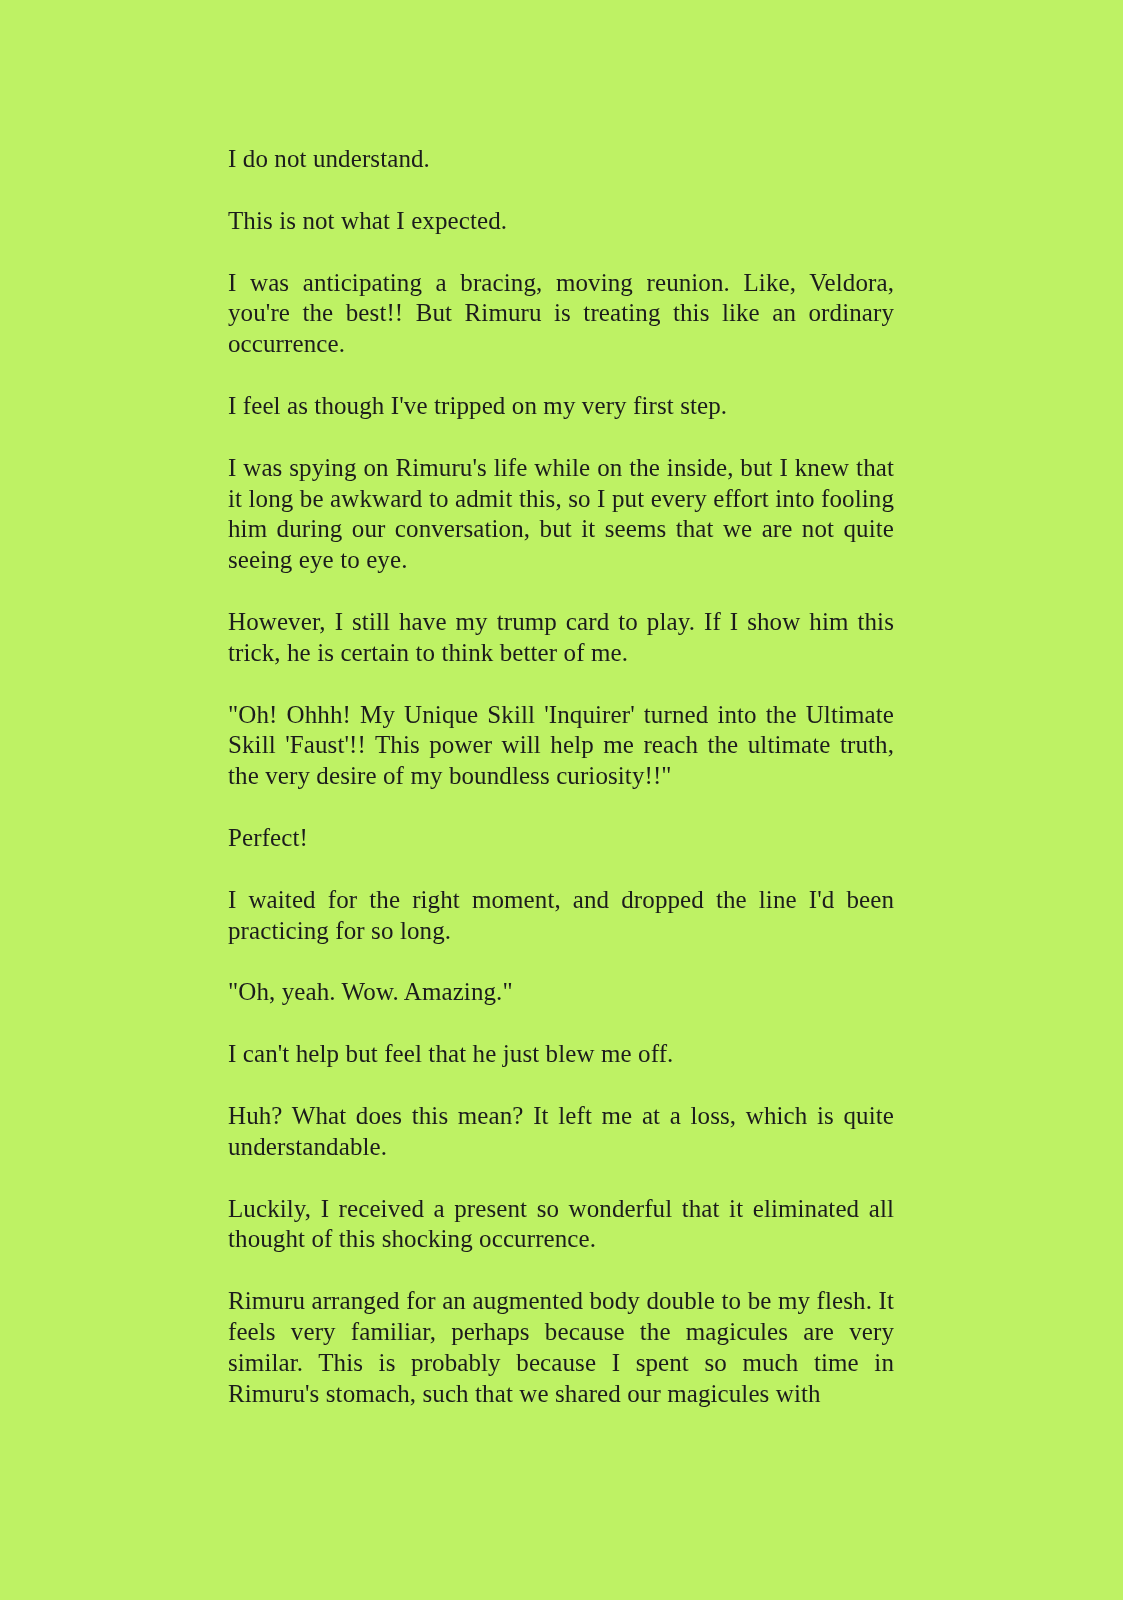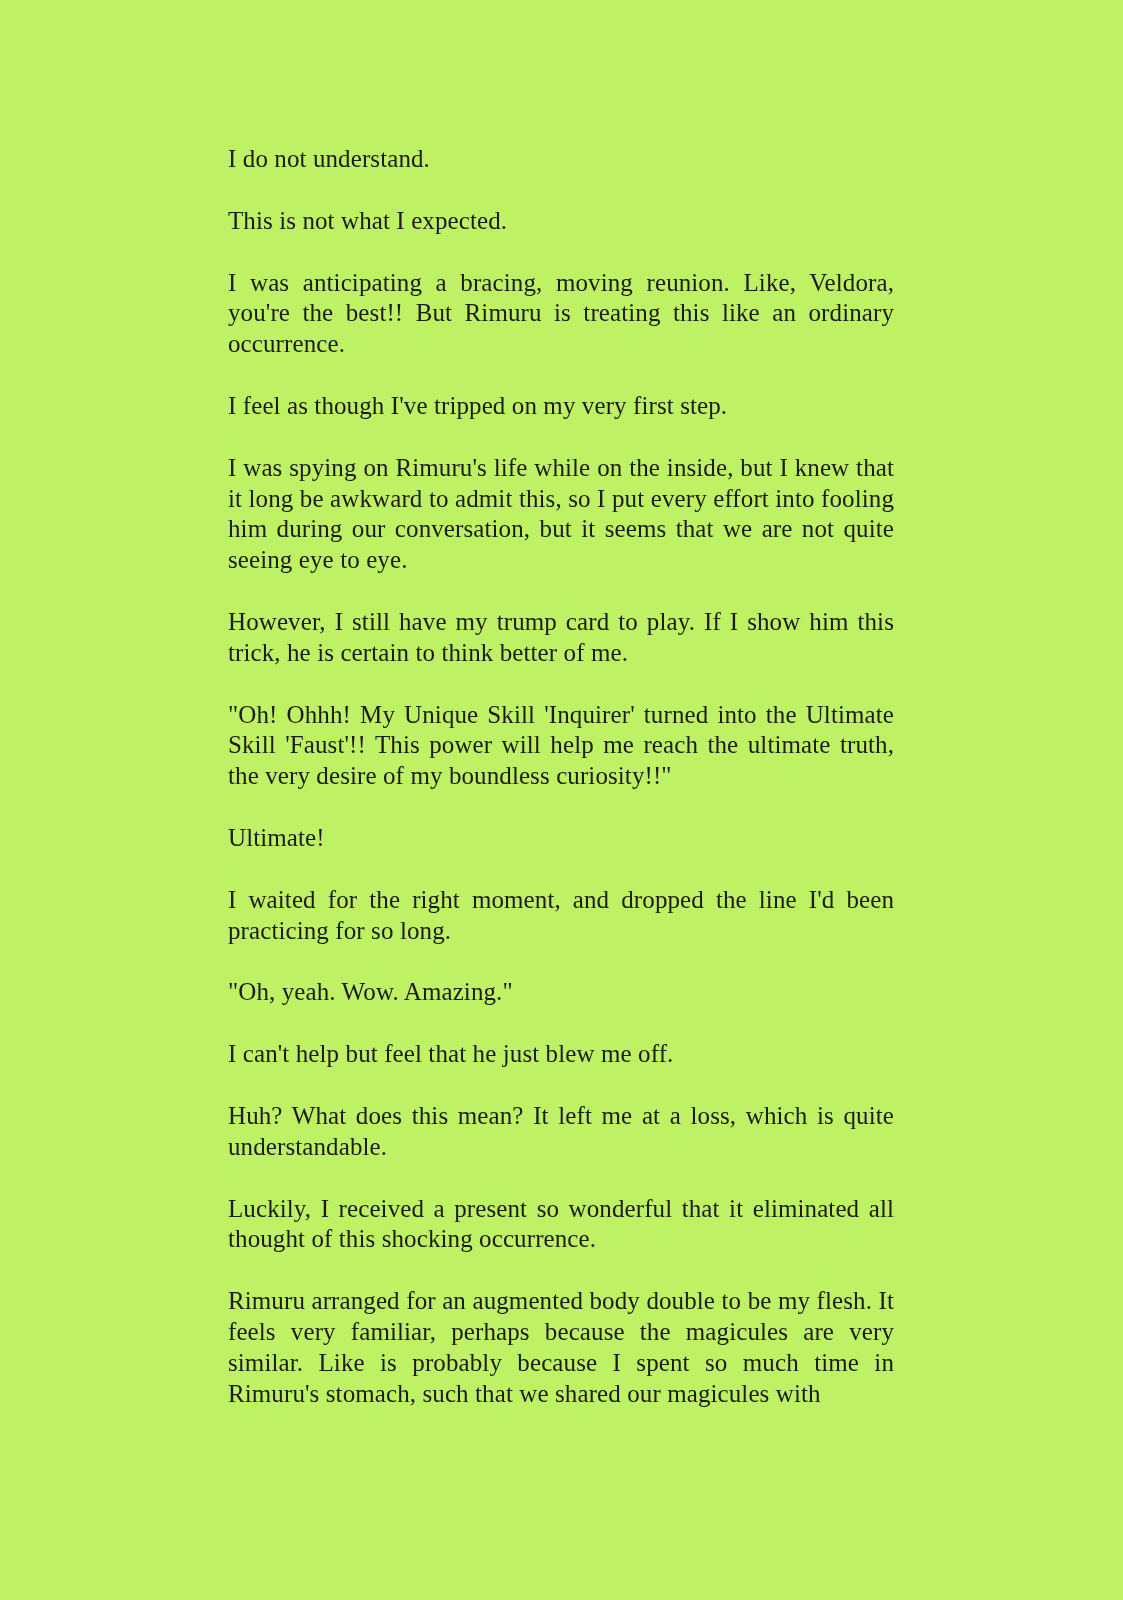--- a/index.html
+++ b/index.html
@@ -37,21 +37,21 @@
 
 <div class="page">
   <main class="text-block">
       <p>I do not understand.</p>
       <p>This is not what I expected.</p>
       <p>I was anticipating a bracing, moving reunion. Like, Veldora, you're the best!! But Rimuru is treating this like an ordinary occurrence.</p>
       <p>I feel as though I've tripped on my very first step.</p>
       <p>I was spying on Rimuru's life while on the inside, but I knew that it long be awkward to admit this, so I put every effort into fooling him during our conversation, but it seems that we are not quite seeing eye to eye.</p>
       <p>However, I still have my trump card to play. If I show him this trick, he is certain to think better of me.</p>
       <p>"Oh! Ohhh! My Unique Skill 'Inquirer' turned into the Ultimate Skill 'Faust'!! This power will help me reach the ultimate truth, the very desire of my boundless curiosity!!"</p>
-      <p>Ultimate!</p>
+      <p>Perfect!</p>
       <p>I waited for the right moment, and dropped the line I'd been practicing for so long.</p>
       <p>"Oh, yeah. Wow. Amazing."</p>
       <p>I can't help but feel that he just blew me off.</p>
       <p>Huh? What does this mean? It left me at a loss, which is quite understandable.</p>
       <p>Luckily, I received a present so wonderful that it eliminated all thought of this shocking occurrence.</p>
-      <p>Rimuru arranged for an augmented body double to be my flesh. It feels very familiar, perhaps because the magicules are very similar. Like is probably because I spent so much time in Rimuru's stomach, such that we shared our magicules with</p>
+      <p>Rimuru arranged for an augmented body double to be my flesh. It feels very familiar, perhaps because the magicules are very similar. This is probably because I spent so much time in Rimuru's stomach, such that we shared our magicules with</p>
     </main>
 </div>
 
 </body></html>

